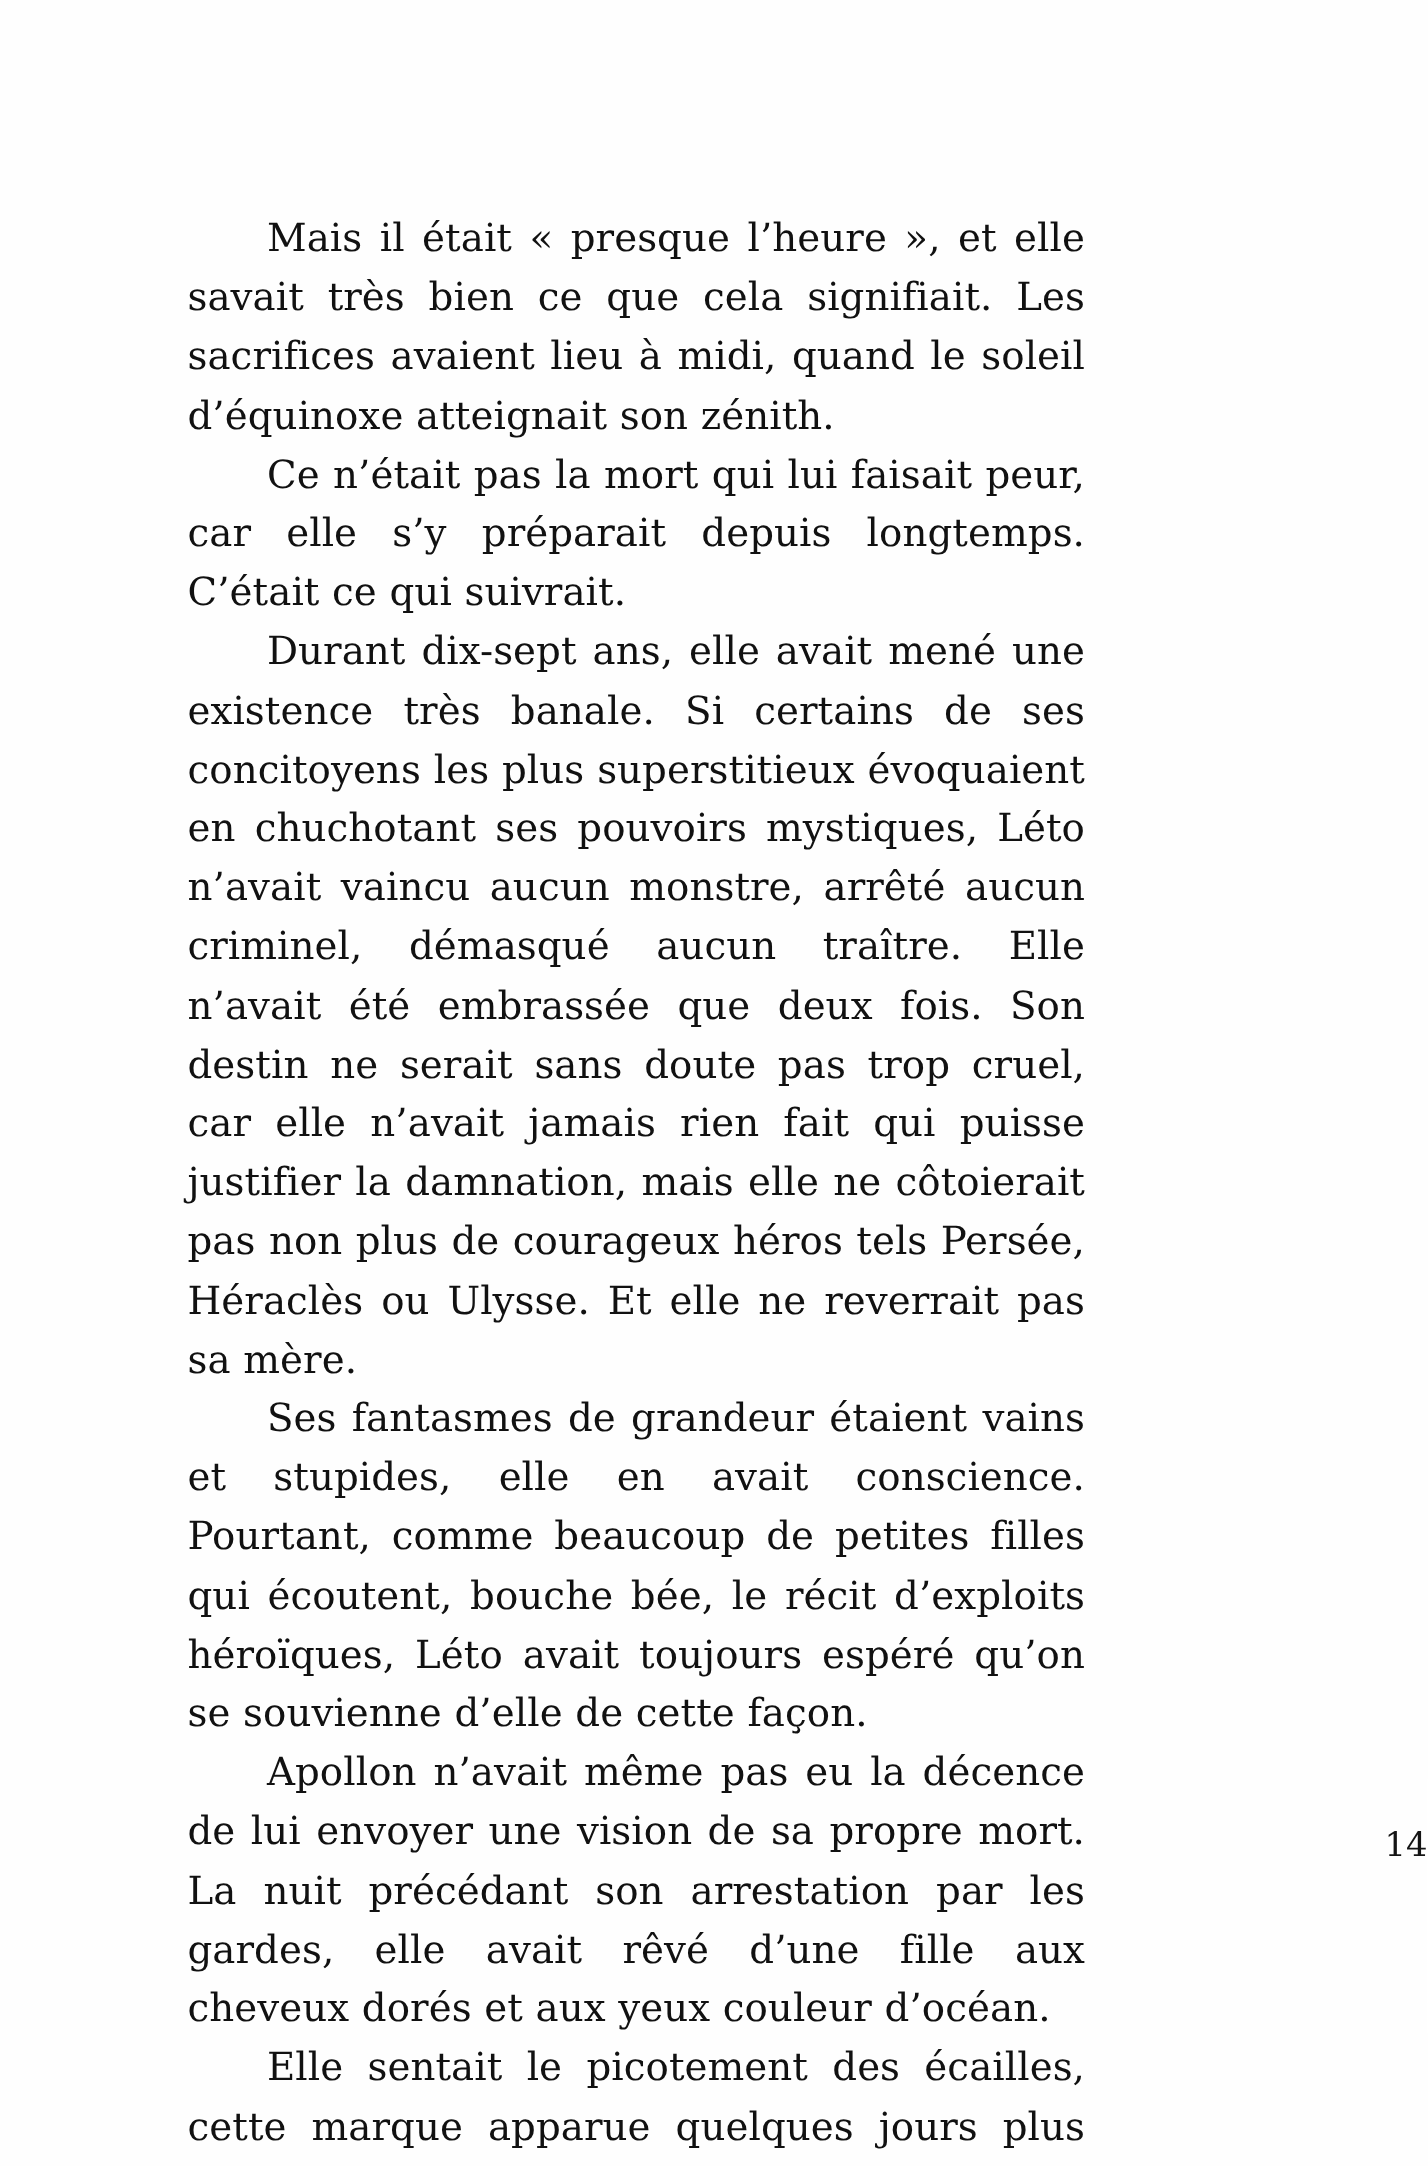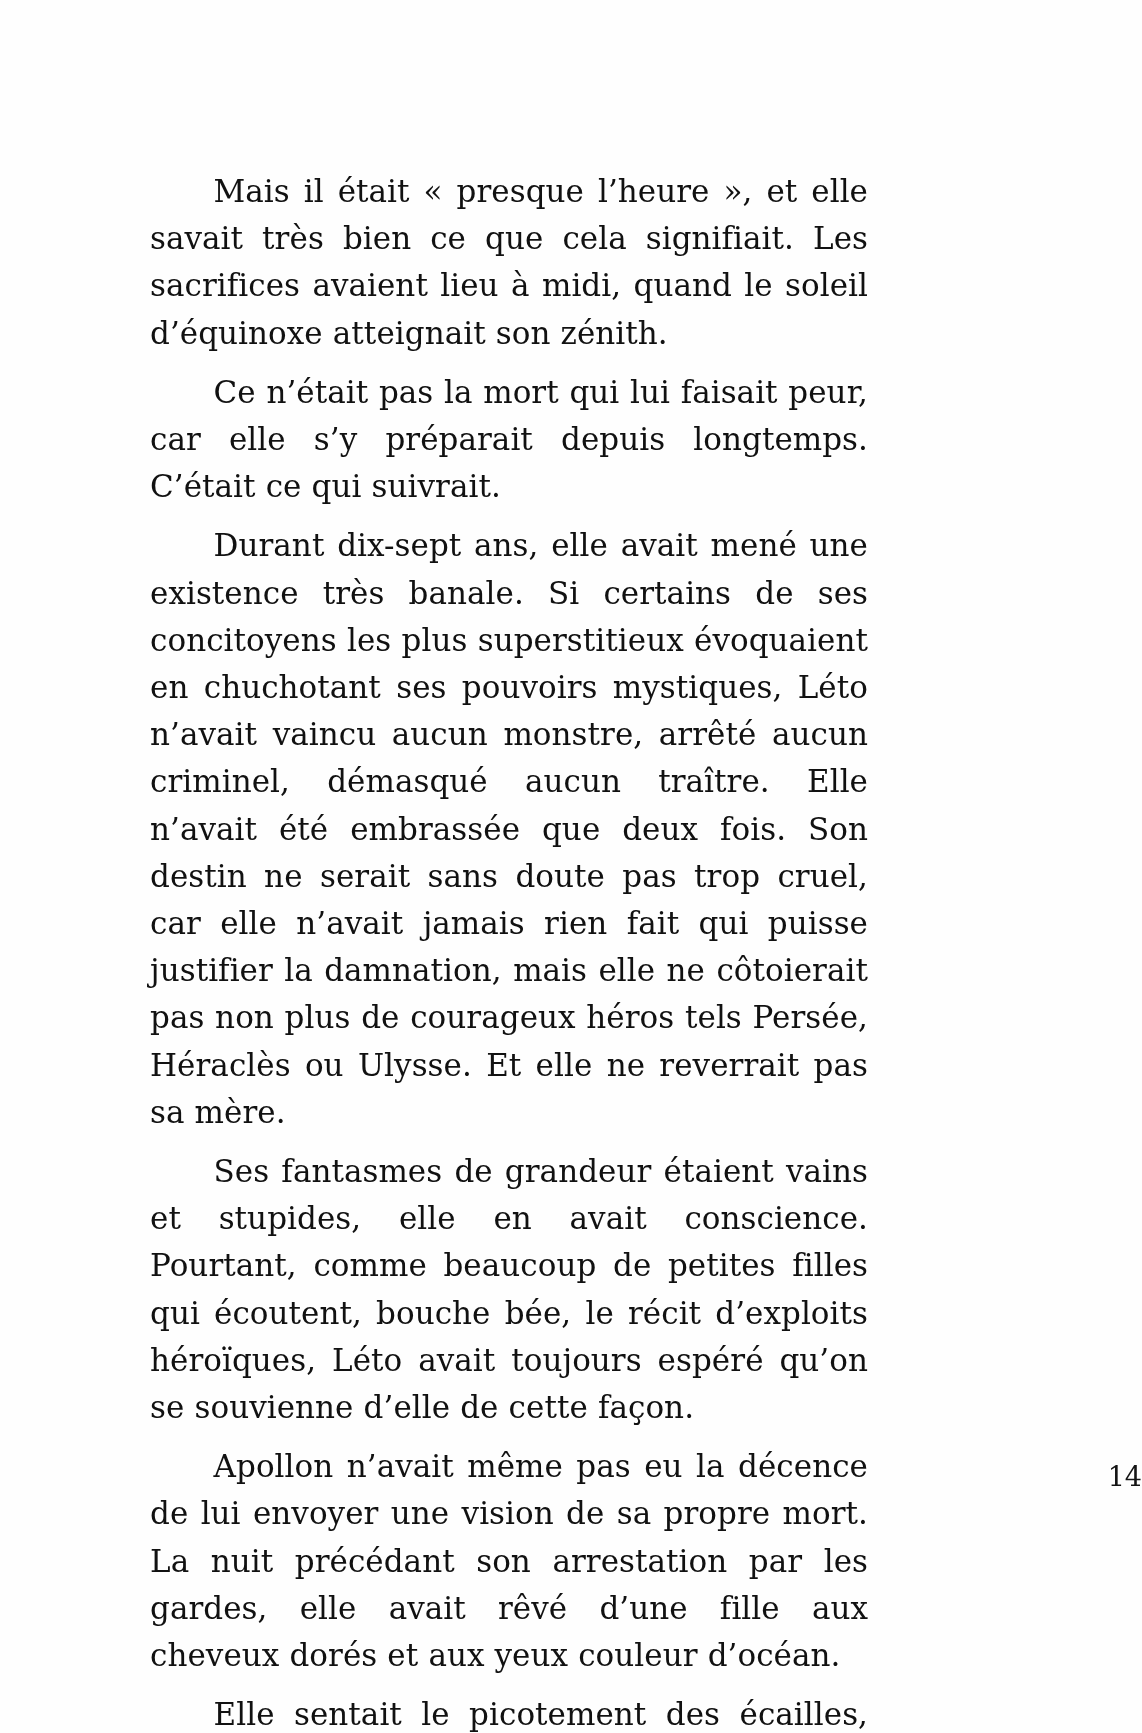--- a/index.html
+++ b/index.html
@@ -36,21 +36,21 @@
     text-align: justify;
     font-size: 31px;
     line-height: 47.2px;
     letter-spacing: 0.05px;
     word-spacing: 0.2px;
     hyphens: manual;
     -webkit-hyphens: manual;
   }
 
   .para + .para {
-    margin-top: 12px;
+    margin-top: 0;
   }
 
   
   .para:last-of-type {
     text-align-last: left;
   }
 
   .folio {
     position: absolute;
     left: 0;

